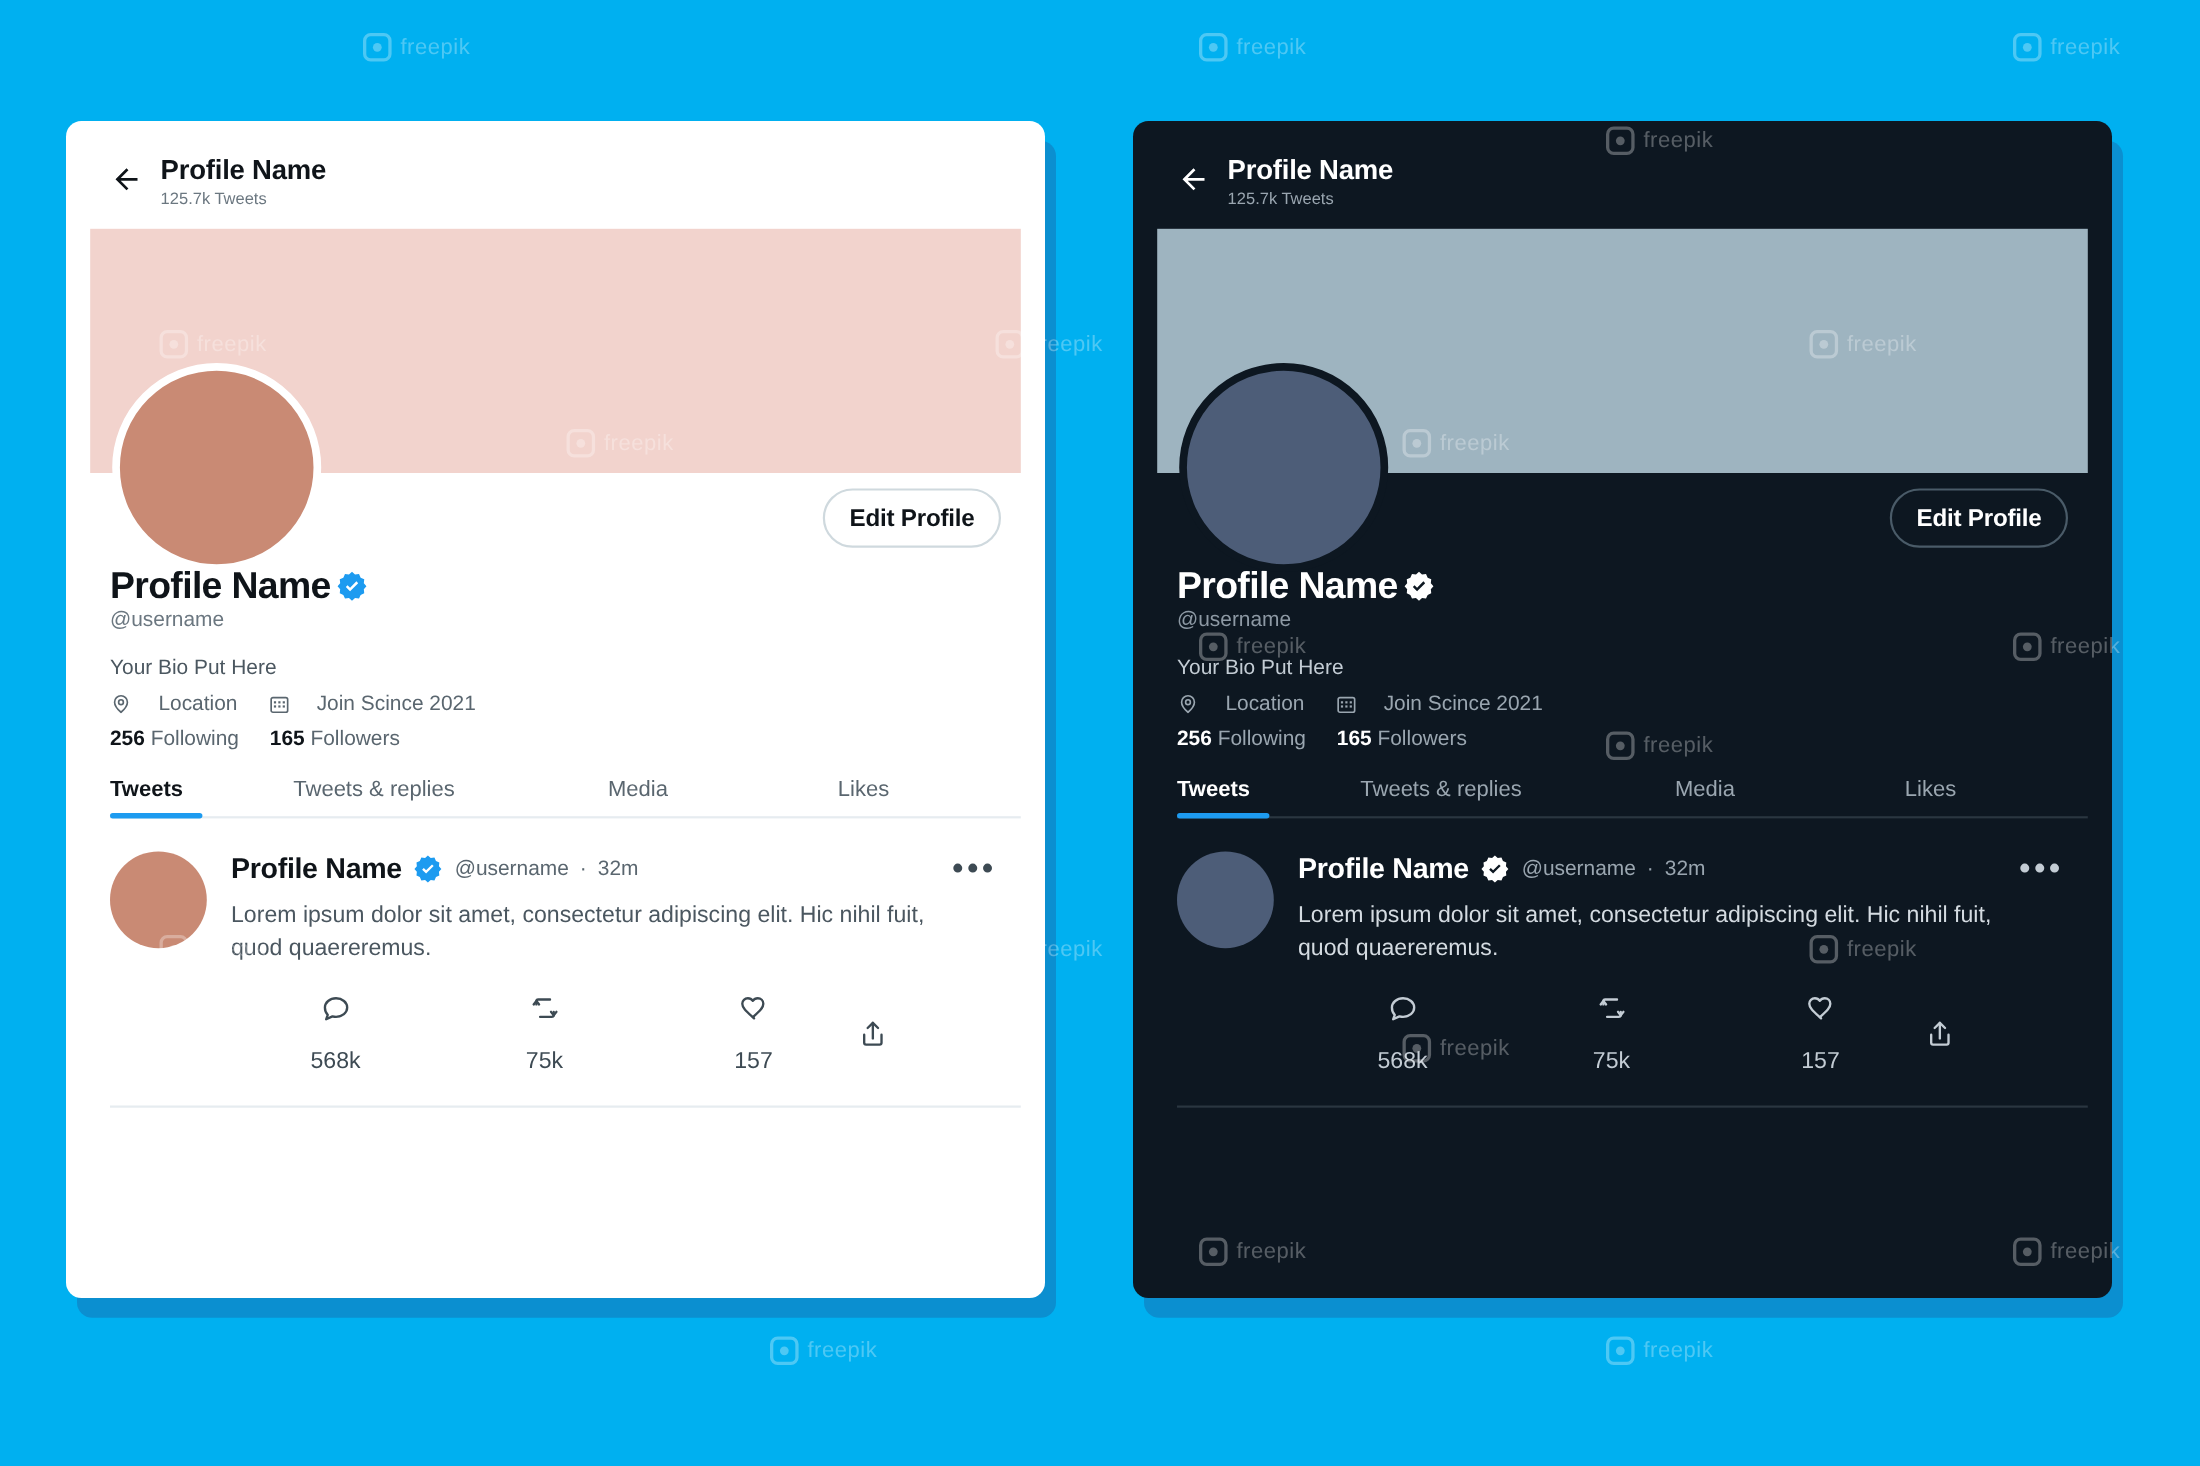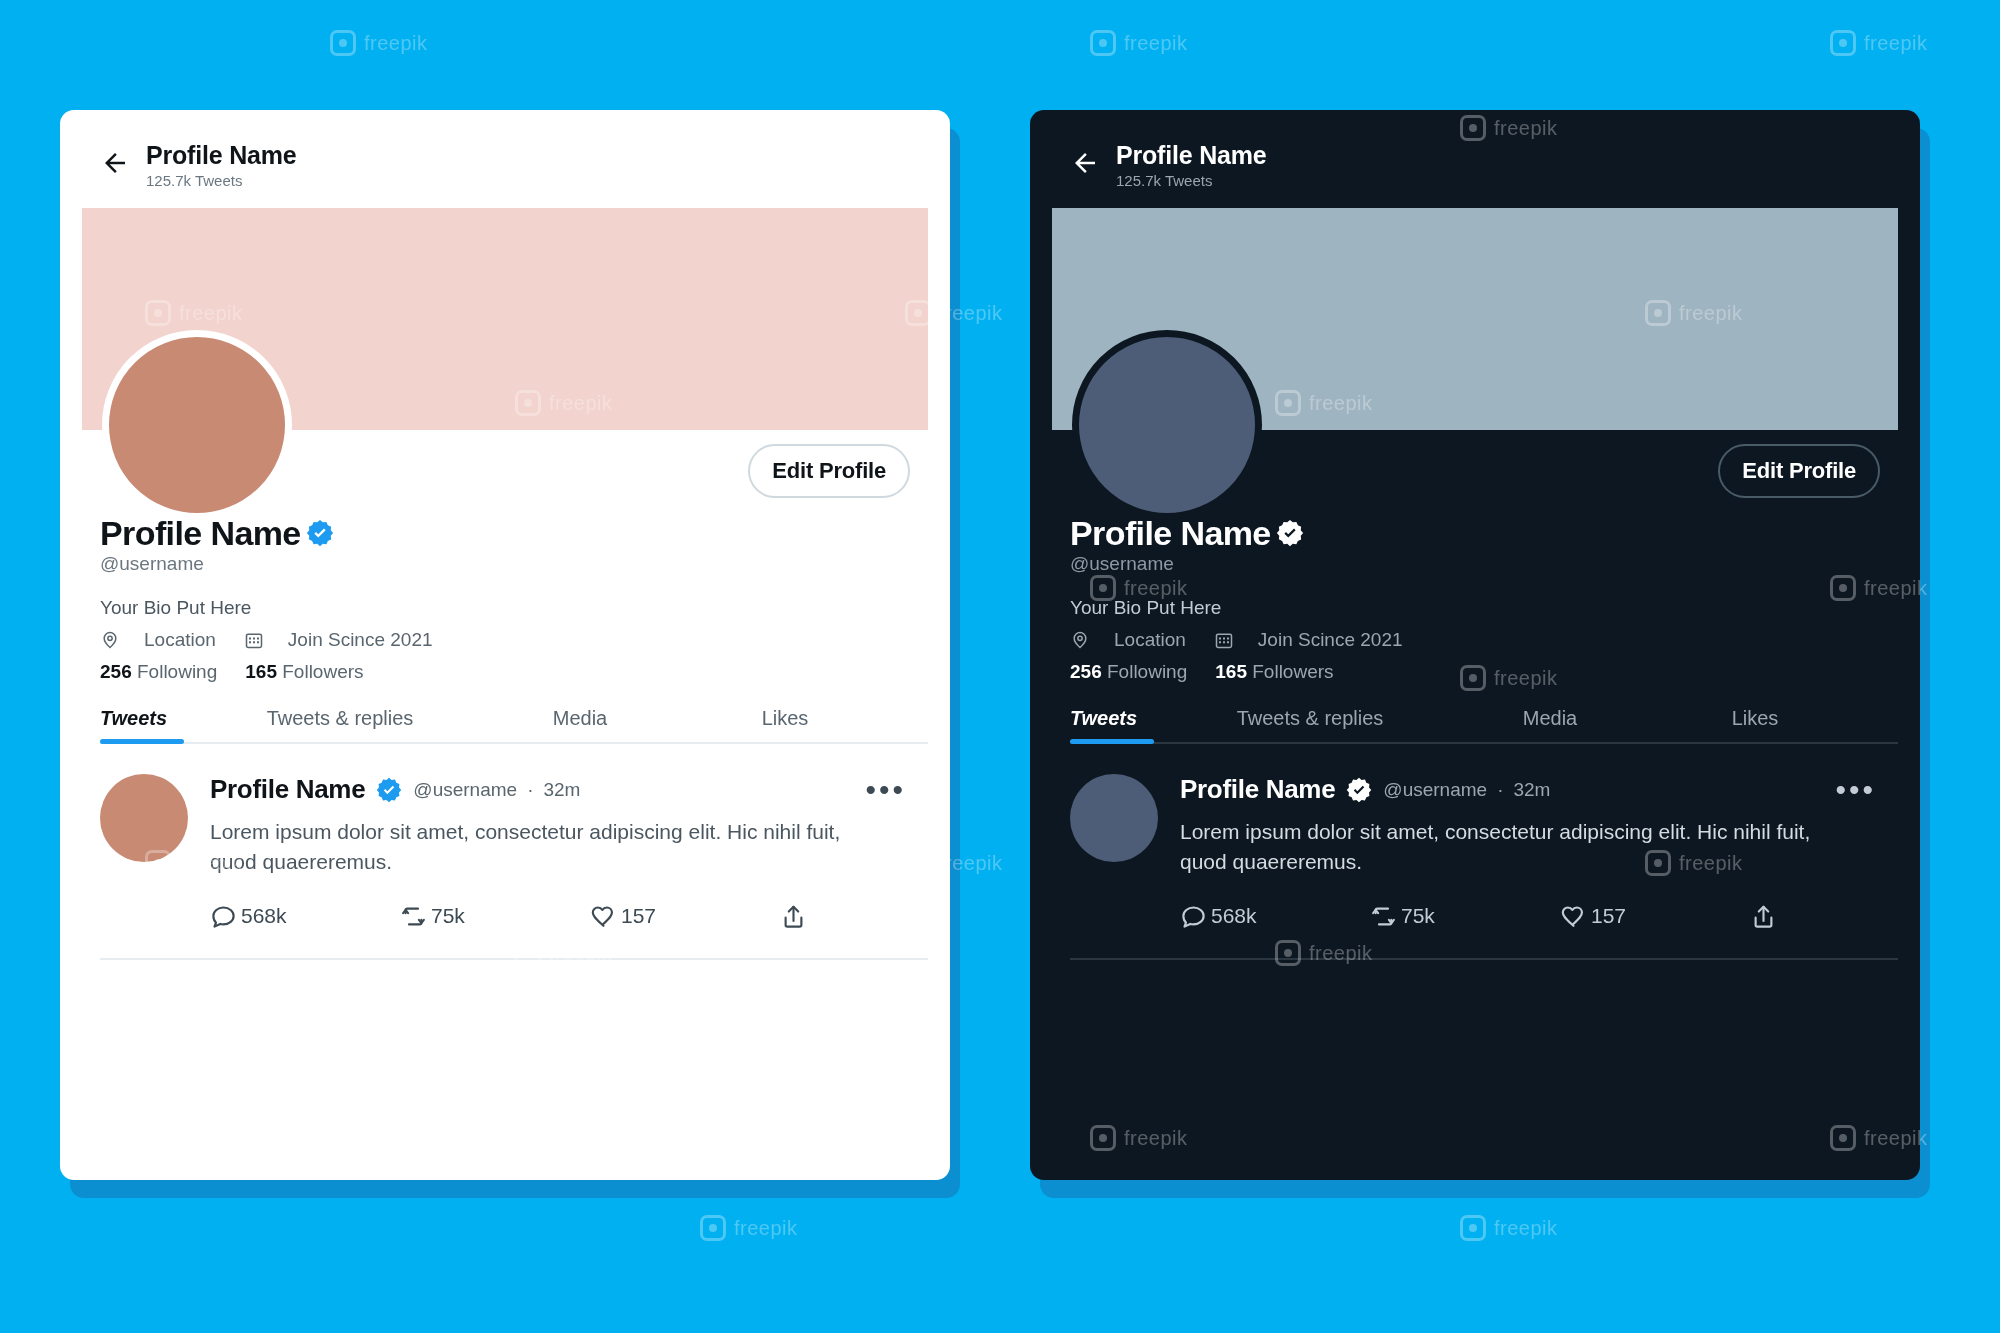--- a/index.html
+++ b/index.html
@@ -238,21 +238,21 @@
   .dark  .tabs::after { background: #2a3640; }
 
   .tab {
     font-size: 20px;
     padding-bottom: 14px;
     position: relative;
     cursor: pointer;
     text-align: center;
     white-space: nowrap;
   }
-  .tab:nth-child(1) { width: 110px; text-align: left; font-style: italic; }
+  .tab:nth-child(1) { width: 110px; text-align: left; }
   .tab:nth-child(2) { width: 260px; }
   .tab:nth-child(3) { width: 220px; }
   .tab:nth-child(4) { width: 190px; }
 
   .tab.active { font-weight: bold; }
   .tab.active::after {
     content: "";
     position: absolute;
     left: 0; bottom: 0;
     width: 84px; height: 5px;
@@ -319,23 +319,24 @@
   .dark  .tw-text { color: #d4dbe1; }
 
   .tw-actions {
     display: flex;
     align-items: center;
     margin-top: 26px;
   }
   .act {
     display: flex;
     align-items: center;
-    gap: 4px;
+    gap: 23px;
     font-size: 21px;
     cursor: pointer;
+    flex-direction: column;
   }
   .act:nth-child(1) { width: 190px; }
   .act:nth-child(2) { width: 190px; }
   .act:nth-child(3) { width: 190px; }
   .act-icon { width: 27px; height: 27px; flex: none; }
   .light .act { color: #3d4a53; }
   .light .act-icon { stroke: #3d4a53; fill: none; }
   .dark  .act { color: #c3ccd4; }
   .dark  .act-icon { stroke: #c3ccd4; fill: none; }
 

